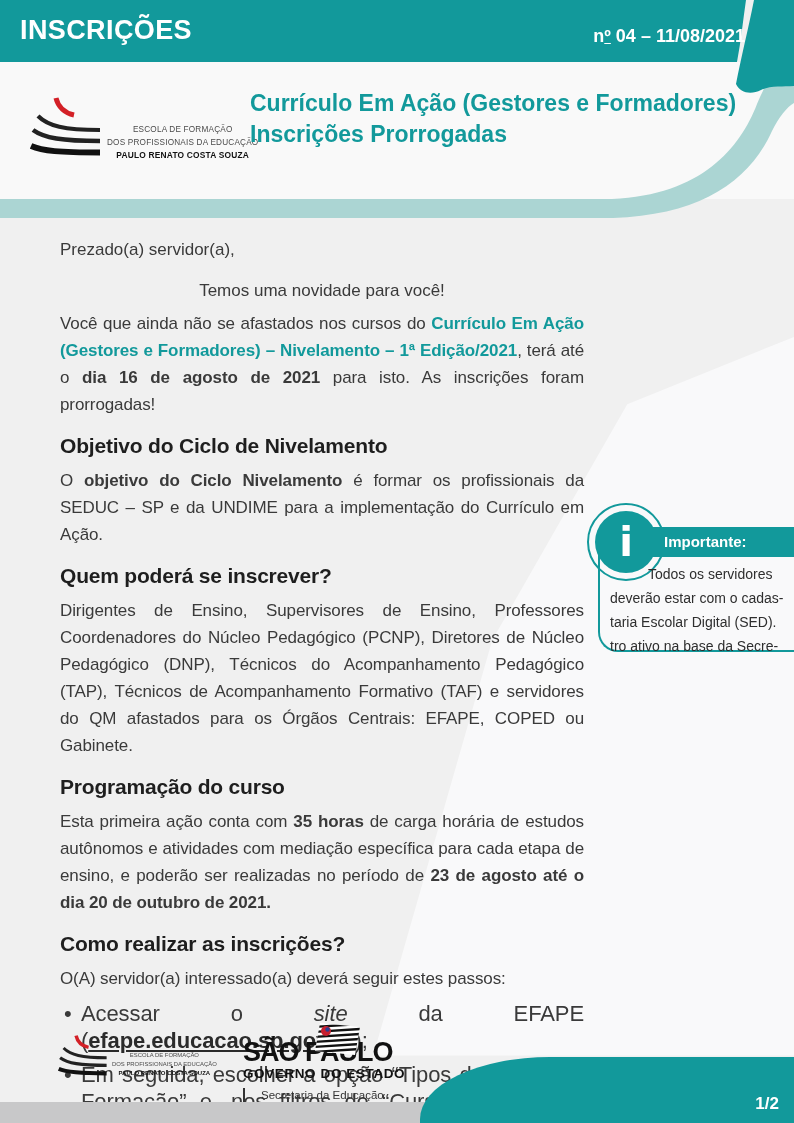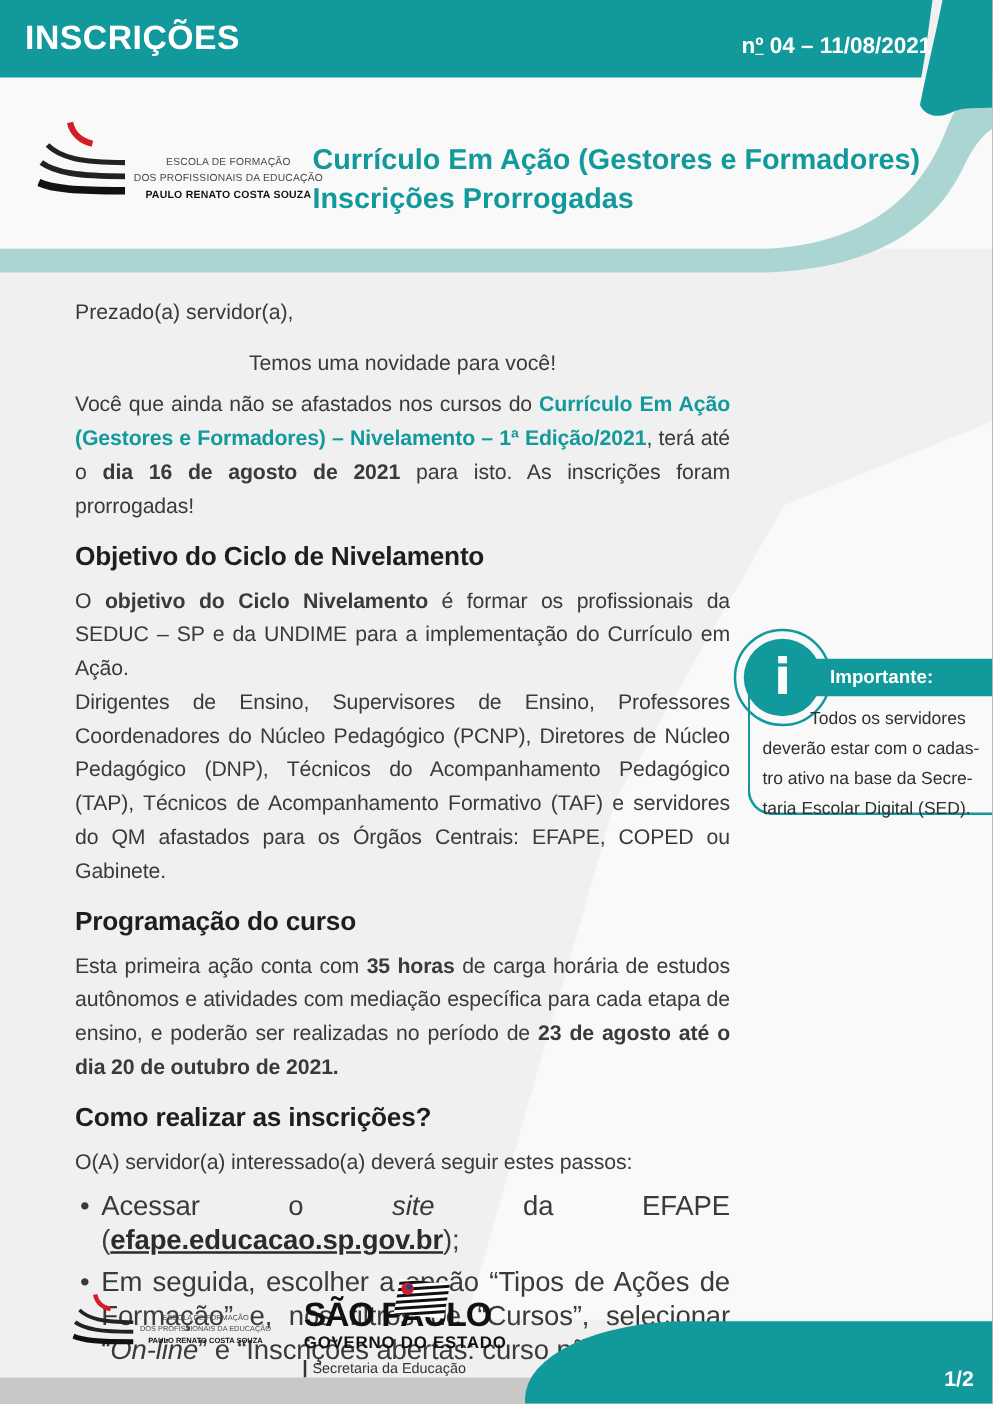--- a/index.html
+++ b/index.html
@@ -7,21 +7,21 @@
         overflow:hidden;font-family:"Liberation Sans",sans-serif;}
   
   .sheen{position:absolute;inset:0;background:#f9f9fa;
          clip-path:polygon(62% 57%,79% 36%,100% 30%,100% 94%,47% 94%);}
   
   .header-art{position:absolute;left:0;top:0;}
   .kicker{position:absolute;left:20px;top:15px;font-size:27px;font-weight:bold;color:#fff;letter-spacing:.4px;}
   .issue{position:absolute;right:49px;top:26px;font-size:18px;font-weight:bold;color:#fff;}
   .issue .ord{text-decoration:underline;}
   .doc-title{position:absolute;left:250px;top:88px;width:500px;font-size:23px;line-height:31px;
-             font-weight:bold;color:#12999b;margin-top:24px;}
+             font-weight:bold;color:#12999b;}
   
   .efape-logo{position:absolute;display:flex;align-items:flex-start;text-align:center;}
   .logo-lg{left:30px;top:94px;}
   .logo-lg .ltext{margin-left:5px;padding-top:30px;}
   .logo-lg .l1,.logo-lg .l2{font-size:8.2px;line-height:12.5px;color:#4a4a4a;letter-spacing:.2px;}
   .logo-lg .l3{font-size:8.4px;line-height:12.5px;color:#121212;font-weight:bold;letter-spacing:.2px;}
   .logo-sm{left:58px;top:1032px;}
   .logo-sm .ltext{margin-left:4px;padding-top:19px;}
   .logo-sm .l1,.logo-sm .l2{font-size:5.9px;line-height:8.8px;color:#4a4a4a;}
   .logo-sm .l3{font-size:6px;line-height:8.8px;color:#121212;font-weight:bold;}
@@ -49,21 +49,21 @@
               font-size:40px;font-weight:bold;font-family:"DejaVu Sans",sans-serif;}
   .imp-banner{position:absolute;left:650px;top:527px;width:144px;height:30px;background:#12999b;
               color:#fff;font-size:15px;font-weight:bold;line-height:30px;padding-left:14px;box-sizing:border-box;}
   .imp-text{position:absolute;left:610px;top:562px;width:180px;font-size:14px;line-height:24px;color:#2e2e2e;}
   .imp-text .indent{padding-left:38px;}
   
   .sp-logo{position:absolute;left:243px;top:1026px;color:#111;}
   .sp-flag{position:absolute;left:70px;top:-3px;}
   .sp-name{font-size:27px;font-weight:bold;letter-spacing:-1px;line-height:28px;margin-top:12px;}
   .sp-sub{font-size:13.5px;font-weight:bold;letter-spacing:.6px;line-height:15px;}
-  .sp-dep{margin-top:7px;padding-left:5px;border-left:2px solid #333;font-size:11.5px;color:#333;line-height:14px;}
+  .sp-dep{margin-top:7px;padding-left:16px;border-left:2px solid #333;font-size:11.5px;color:#333;line-height:14px;}
   .gray-band{position:absolute;left:0;bottom:0;width:100%;height:21px;background:#c8c8c9;}
   .teal-corner{position:absolute;left:420px;top:1057px;right:0;bottom:0;background:#12999b;
                border-top-left-radius:130px 62px;}
   .page-num{position:absolute;right:15px;bottom:9px;font-size:17px;font-weight:bold;color:#fff;}
 </style>
 </head>
 <body>
 
 <div class="page">
 
@@ -101,42 +101,43 @@
   </div>
 
   <div class="content">
     <p class="greeting">Prezado(a) servidor(a),</p>
     <p class="news">Temos uma novidade para você!</p>
     <p class="para"><span>Você que ainda não se afastados nos cursos do </span><span class="teal">Currículo Em Ação (Gestores e Formadores) – Nivelamento – 1ª Edição/2021</span><span>, terá até o </span><span class="b">dia 16 de agosto de 2021</span><span> para isto. As inscrições foram prorrogadas!</span></p>
 
     <h2>Objetivo do Ciclo de Nivelamento</h2>
     <p class="para"><span>O </span><span class="b">objetivo do Ciclo Nivelamento</span><span> é formar os profissionais da SEDUC – SP e da UNDIME para a implementação do Currículo em Ação.</span></p>
 
+    <h2>Quem poderá se inscrever?</h2>
     <p class="para"><span>Dirigentes de Ensino, Supervisores de Ensino, Professores Coordenadores do Núcleo Pedagógico (PCNP), Diretores de Núcleo Pedagógico (DNP), Técnicos do Acompanhamento Pedagógico (TAP), Técnicos de Acompanhamento Formativo (TAF) e servidores do QM afastados para os Órgãos Centrais: EFAPE, COPED ou Gabinete.</span></p>
 
     <h2>Programação do curso</h2>
     <p class="para"><span>Esta primeira ação conta com </span><span class="b">35 horas</span><span> de carga horária de estudos autônomos e atividades com mediação específica para cada etapa de ensino, e poderão ser realizadas no período de </span><span class="b">23 de agosto até o dia 20 de outubro de 2021.</span></p>
 
     <h2>Como realizar as inscrições?</h2>
     <p class="para"><span>O(A) servidor(a) interessado(a) deverá seguir estes passos:</span></p>
     <ul>
       <li><span>Acessar o </span><span class="i">site</span><span> da EFAPE (</span><a class="link">efape.educacao.sp.gov.br</a><span>);</span></li>
       <li><span>Em seguida, escolher a opção “Tipos de Ações de Formação” e, nos filtros de “Cursos”, selecionar “</span><span class="i">On-line</span><span>” e “Inscrições abertas: curso não iniciado”;</span></li>
     </ul>
   </div>
 
   <div class="imp-ring"></div>
   <div class="imp-box"></div>
   <div class="imp-circle">i</div>
   <div class="imp-banner">Importante:</div>
   <div class="imp-text">
     <div class="indent">Todos os servidores</div>
     <div>deverão estar com o cadas-</div>
+    <div>taria Escolar Digital (SED).</div>
     <div>tro ativo na base da Secre-</div>
-    <div>taria Escolar Digital (SED).</div>
   </div>
 
   <div class="efape-logo logo-sm">
     <svg width="50" height="46" viewBox="0 0 72 64">
       <path d="M26,4 C28,13 35,19 44,21" stroke="#d32027" stroke-width="5" fill="none"></path>
       <path d="M8,22 C18,32 34,36 70,36" stroke="#222" stroke-width="4.2" fill="none"></path>
       <path d="M3,36 C14,44 32,47 70,47" stroke="#222" stroke-width="4.6" fill="none"></path>
       <path d="M1,52 C12,57 30,58.5 70,58.5" stroke="#111" stroke-width="6" fill="none"></path>
     </svg>
     <div class="ltext">

